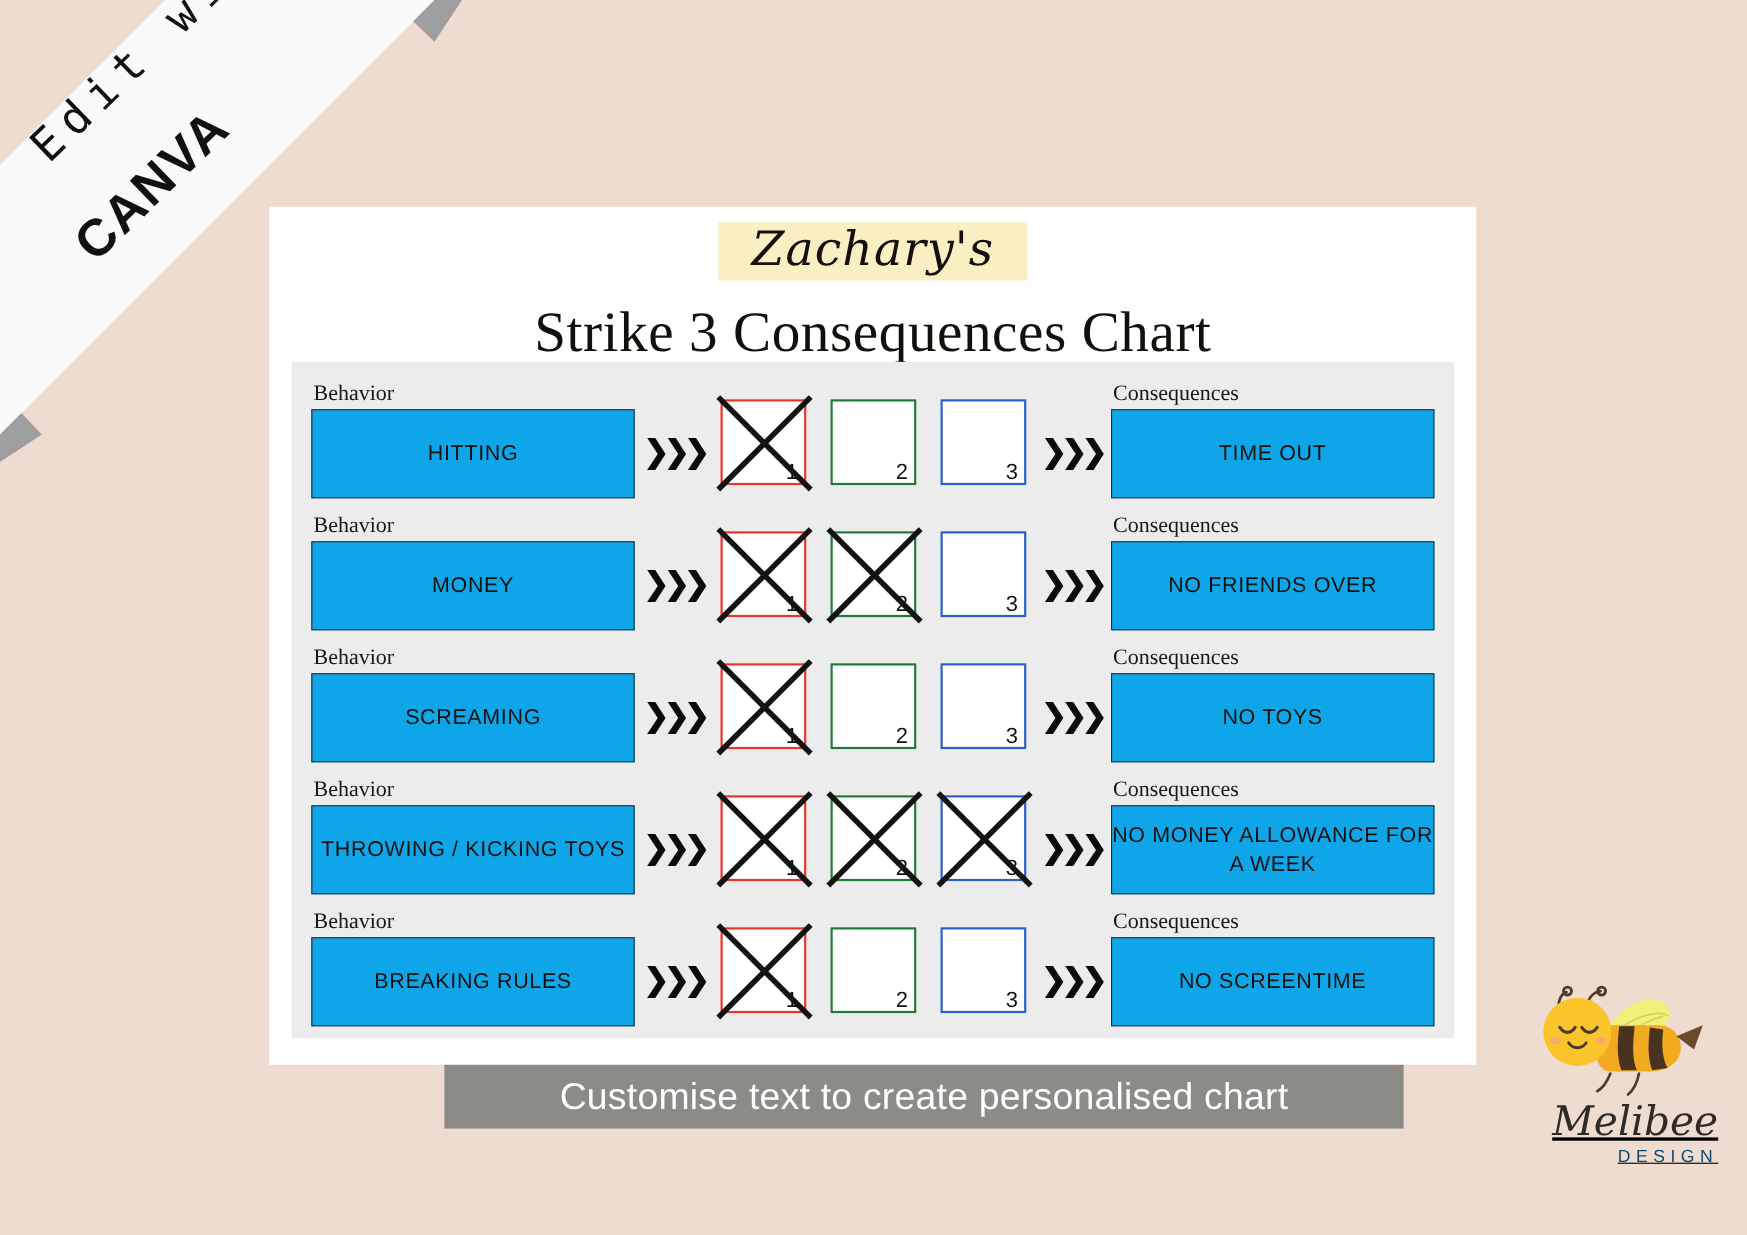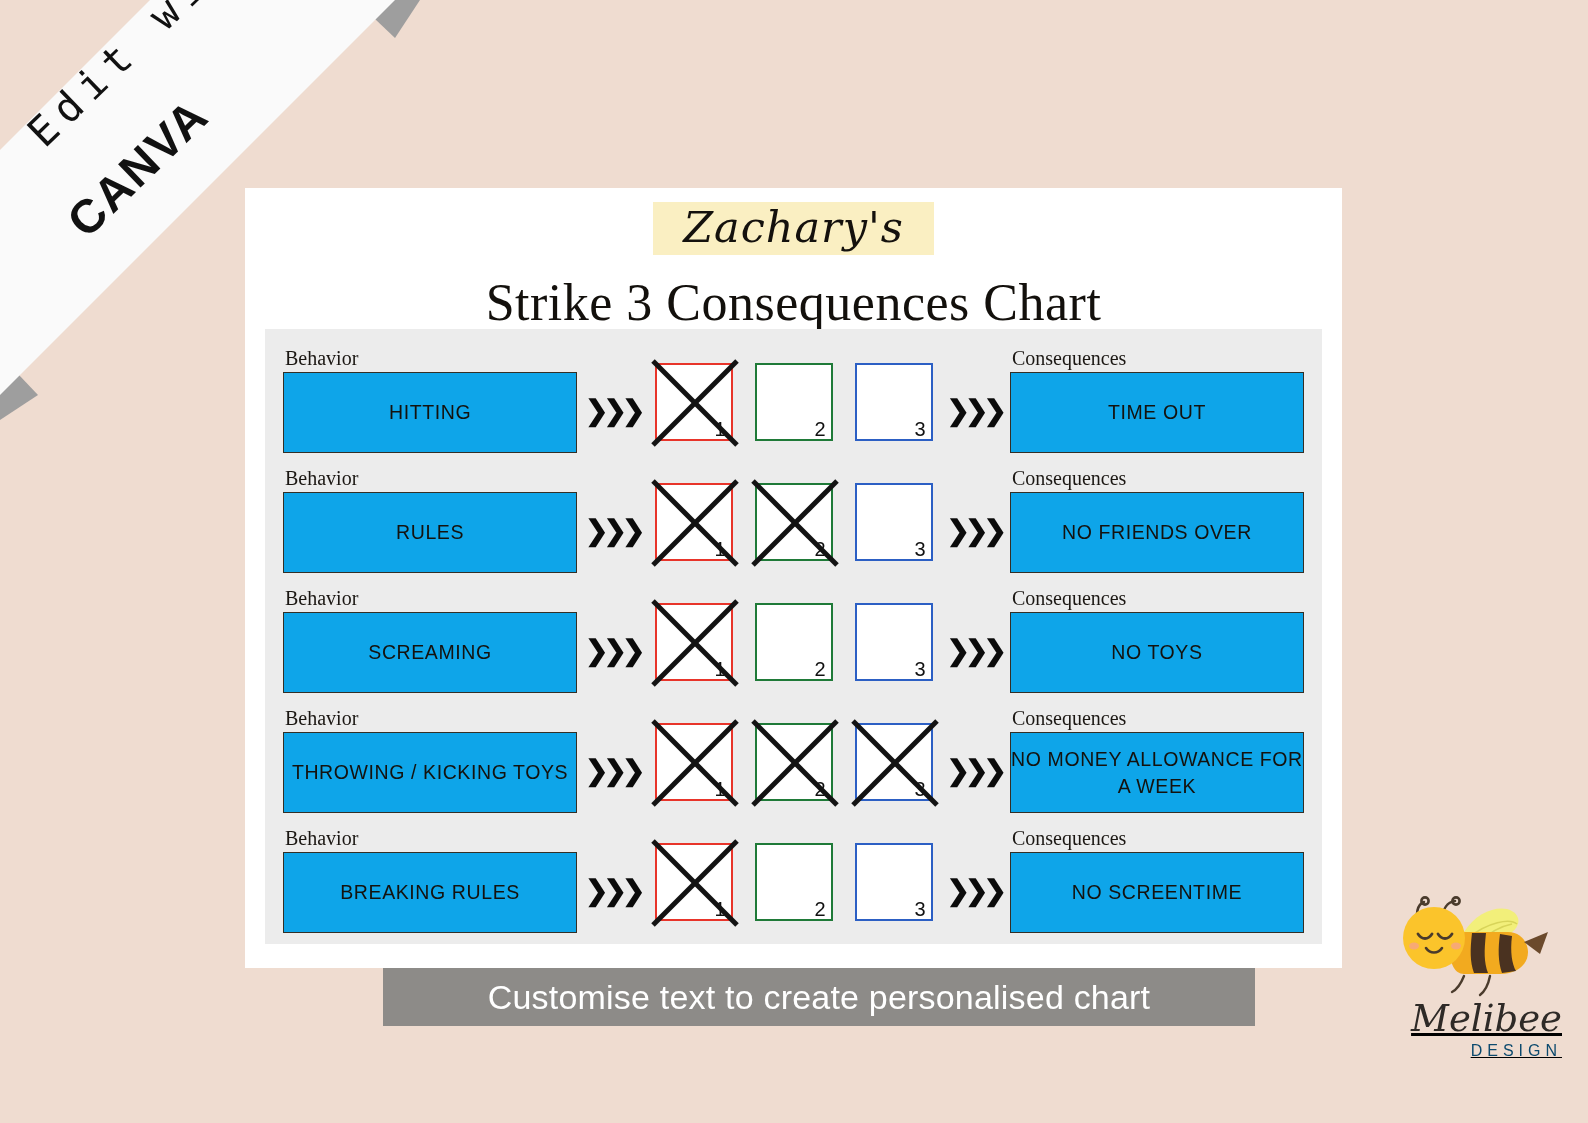--- a/index.html
+++ b/index.html
@@ -173,21 +173,21 @@
     pointer-events: none;
   }
   .strike-x line {
     stroke: #131313;
     stroke-width: 5;
   }
 
   
   #bottom-banner {
     position: absolute;
-    left: 383px; top: 968px;
+    left: 404px; top: 968px;
     width: 872px; height: 58px;
     background: #8D8B88;
     display: flex;
     align-items: center;
     justify-content: center;
     z-index: 20;
   }
   #banner-text {
     color: #FFFFFF;
     font-size: 34px;
@@ -268,21 +268,21 @@
       <div class="chevrons">❯❯❯</div>
       <div class="labeled-col">
         <div class="col-label">Consequences</div>
         <div class="value-box">TIME OUT</div>
       </div>
     </div>
 
     <div class="chart-row">
       <div class="labeled-col">
         <div class="col-label">Behavior</div>
-        <div class="value-box">RULES</div>
+        <div class="value-box">MONEY</div>
       </div>
       <div class="chevrons">❯❯❯</div>
       <div class="strikes">
         <div class="strike-box c1">
           <span class="strike-num">1</span>
           <svg class="strike-x">
               <line x1="5" y1="5" x2="89" y2="89"></line>
               <line x1="89" y1="5" x2="5" y2="89"></line>
             </svg>
         </div>

